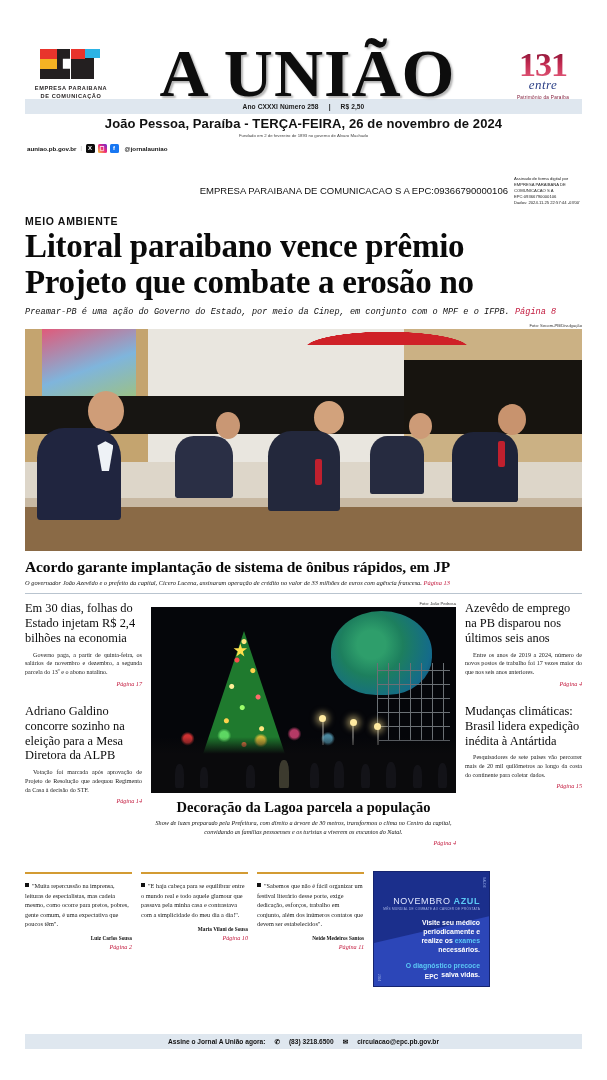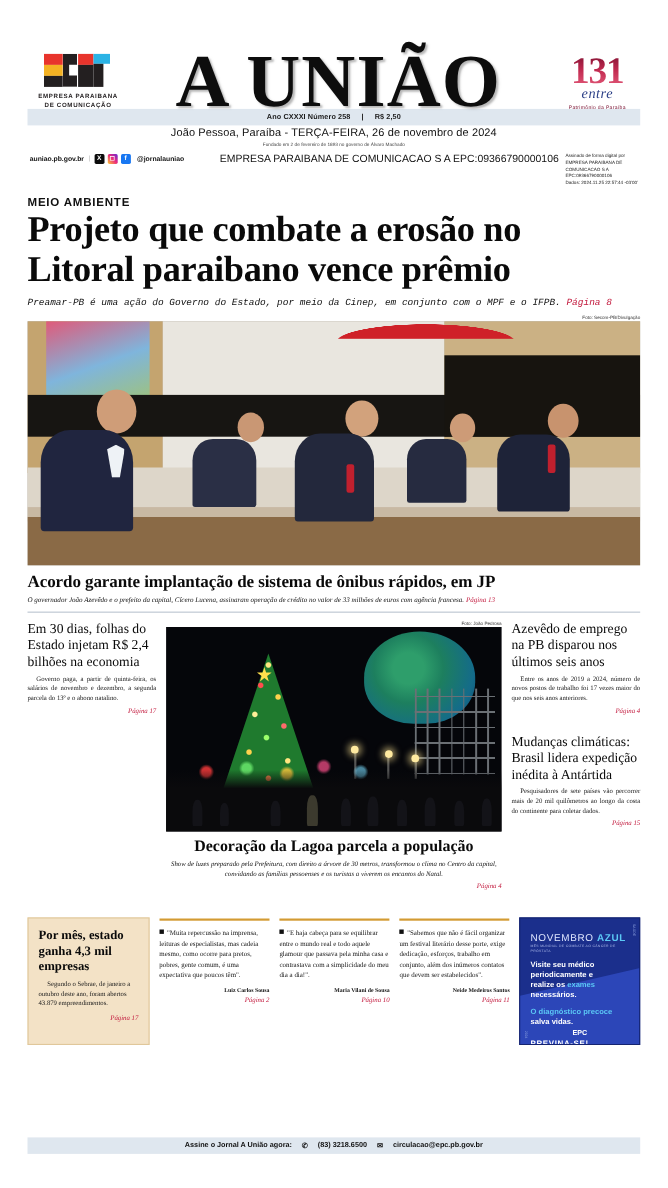--- a/index.html
+++ b/index.html
@@ -42,36 +42,36 @@
   .anos-sub { font-family:"Liberation Sans", sans-serif; font-size:4.6px; color:#7a1030;
               letter-spacing:0.3px; margin-top:2px; }
 
   
   .infobar { height:15px; background:#dfe7ef; display:flex; align-items:center;
              justify-content:center; gap:10px; margin-top:4px; }
   .infobar span { font-family:"Liberation Sans", sans-serif; font-size:6.6px;
                   font-weight:bold; color:#1a1a1a; letter-spacing:0.1px; }
 
   .datebar { text-align:center; margin-top:2px; }
-  .dateline { font-family:"Liberation Sans", sans-serif; font-size:10px; font-weight:normal;
+  .dateline { font-family:"Liberation Sans", sans-serif; font-size:13px; font-weight:bold;
               color:#111; letter-spacing:0.1px; }
   .founded { font-family:"Liberation Sans", sans-serif; font-size:4.3px; color:#444; margin-top:1.5px; }
 
   .metarow { display:flex; align-items:flex-start; justify-content:space-between; margin-top:5px; padding:0 2px; }
   .social { display:flex; align-items:center; gap:3px; padding-top:1px; }
   .social .url { font-family:"Liberation Sans", sans-serif; font-size:6.2px; font-weight:bold; color:#111; }
   .social .sep { color:#888; font-size:6px; margin:0 1px; }
   .ico { width:9px; height:9px; border-radius:1.5px; display:inline-block;
          position:relative; color:#fff; font-size:6px; font-family:"Liberation Sans",sans-serif;
          text-align:center; line-height:9px; font-weight:bold; }
   .ico-x { background:#0b0b0b; }
   .ico-ig { background: linear-gradient(45deg,#F9CE34,#EE2A7B,#6228D7); }
   .ico-fb { background:#1877F2; }
   .handle { font-family:"Liberation Sans", sans-serif; font-size:6.2px; font-weight:bold; color:#111; margin-left:3px; }
-  .signblock { display:flex; gap:6px; align-items:flex-start; }
+  .signblock { display:flex; gap:6px; align-items:center;margin-top:33px; }
   .signname { font-family:"Liberation Sans", sans-serif; font-size:9.5px; color:#111;
               line-height:1.25; text-align:left; }
   .signmeta { font-family:"Liberation Sans", sans-serif; font-size:4.2px; color:#222; line-height:1.45; }
 
   
   .kicker { font-family:"Liberation Sans", sans-serif; font-size:10.5px; font-weight:bold;
             letter-spacing:0.7px; color:#111; margin-top:9px; }
   .lead-head { font-family:"Liberation Serif", serif; font-weight:bold; font-size:33px;
                line-height:1.08; color:#0a0a0a; margin-top:2px; letter-spacing:-0.3px; }
   .lead-sub { font-family:Liberation Mono, monospace; font-style:italic; font-size:8.6px;
@@ -194,21 +194,21 @@
              vertical-align:1px; }
   .quote-by { font-family:"Liberation Serif", serif; font-size:5.3px; font-weight:bold;
               text-align:right; margin-top:7px; color:#111; }
   .quote-pg { font-family:"Liberation Serif", serif; font-style:italic; font-size:6.2px;
               color:#C2183C; text-align:right; margin-top:2px; }
 
   .ad { width:117px; height:116px; background:#1B2F8C; position:relative; overflow:hidden;
         border:1px solid #152470; }
   .ad-bgwave { position:absolute; left:-18%; bottom:-28%; width:150%; height:78%;
                background:#2C46B8; transform:rotate(-13deg); }
-  .ad-inner { position:relative; z-index:2; padding:12px 9px; text-align:left; }
+  .ad-inner { position:relative; z-index:2; padding:24px 9px; text-align:right; }
   .ad-t1 { font-family:"Liberation Sans", sans-serif; font-size:9px; letter-spacing:0.6px; color:#dfe6ff; }
   .ad-t1 b { color:#5BC8F5; }
   .ad-t2 { font-family:"Liberation Sans", sans-serif; font-size:3.1px; color:#aab7e8;
            letter-spacing:0.3px; margin-top:1px; }
   .ad-t3 { font-family:"Liberation Sans", sans-serif; font-size:6.9px; font-weight:bold;
            color:#5BC8F5; line-height:1.3; margin-top:8px; }
   .ad-t3 em { color:#fff; font-style:normal; }
   .ad-t4 { font-family:"Liberation Sans", sans-serif; font-size:6.9px; font-weight:bold;
            color:#5BC8F5; line-height:1.3; margin-top:7px; }
   .ad-t4 em { color:#fff; font-style:normal; }
@@ -287,22 +287,22 @@
         <div>EMPRESA PARAIBANA DE</div>
         <div>COMUNICACAO S A</div>
         <div>EPC:09366790000106</div>
         <div>Dados: 2024.11.25 22:57:44 -03'00'</div>
       </div>
     </div>
   </div>
 
   <div class="kicker">MEIO AMBIENTE</div>
   <div class="lead-head">
+    <div>Litoral paraibano vence prêmio</div>
     <div>Projeto que combate a erosão no</div>
-    <div>Litoral paraibano vence prêmio</div>
   </div>
   <div class="lead-sub">
     <span>Preamar-PB é uma ação do Governo do Estado, por meio da Cinep, em conjunto com o MPF e o IFPB.</span>
     <span class="pg">Página 8</span>
   </div>
 
   <div class="photo1-credit">Foto: Secom-PB/Divulgação</div>
   <div class="photo1">
     <div class="p1-wallL"></div>
       <div class="p1-wallM"></div>
@@ -348,20 +348,25 @@
 
   <div class="band">
 
     <div class="col-side">
       <div>
         <div class="brief-head">Em 30 dias, folhas do Estado injetam R$ 2,4 bilhões na economia</div>
         <div class="brief-body">Governo paga, a partir de quinta-feira, os salários de novembro e dezembro, a segunda parcela do 13º e o abono natalino.</div>
         <div class="brief-pg">Página 17</div>
       </div>
       <div class="brief-gap"></div>
+      <div>
+        <div class="brief-head">Adriano Galdino concorre sozinho na eleição para a Mesa Diretora da ALPB</div>
+        <div class="brief-body">Votação foi marcada após aprovação de Projeto de Resolução que adequou Regimento da Casa à decisão do STF.</div>
+        <div class="brief-pg">Página 14</div>
+      </div>
     </div>
 
     <div class="col-mid">
       <div class="photo2-credit">Foto: João Pedrosa</div>
       <div class="photo2">
         <div class="bigtree"></div>
         <div class="scaffold"></div>
         <div class="tree"></div>
         <div class="tree-lights"></div>
         <div class="star"></div>
@@ -395,25 +400,20 @@
       <div class="brief-gap"></div>
       <div>
         <div class="brief-head">Mudanças climáticas: Brasil lidera expedição inédita à Antártida</div>
         <div class="brief-body">Pesquisadores de sete países vão percorrer mais de 20 mil quilômetros ao longo da costa do continente para coletar dados.</div>
         <div class="brief-pg">Página 15</div>
       </div>
     </div>
   </div>
 
   <div class="bottom">
-    <div class="promo">
-      <div class="promo-head">Por mês, estado ganha 4,3 mil empresas</div>
-      <div class="promo-body">Segundo o Sebrae, de janeiro a outubro deste ano, foram abertos 43.879 empreendimentos.</div>
-      <div class="promo-pg">Página 17</div>
-    </div>
 
     <div class="quote">
       <div class="quote-rule"></div>
       <div class="quote-txt">
         <span class="qbullet"></span><span>"Muita repercussão na imprensa, leituras de especialistas, mas cadeia mesmo, como ocorre para pretos, pobres, gente comum, é uma expectativa que poucos têm".</span>
       </div>
       <div class="quote-by">Luiz Carlos Sousa</div>
       <div class="quote-pg">Página 2</div>
     </div>
 

